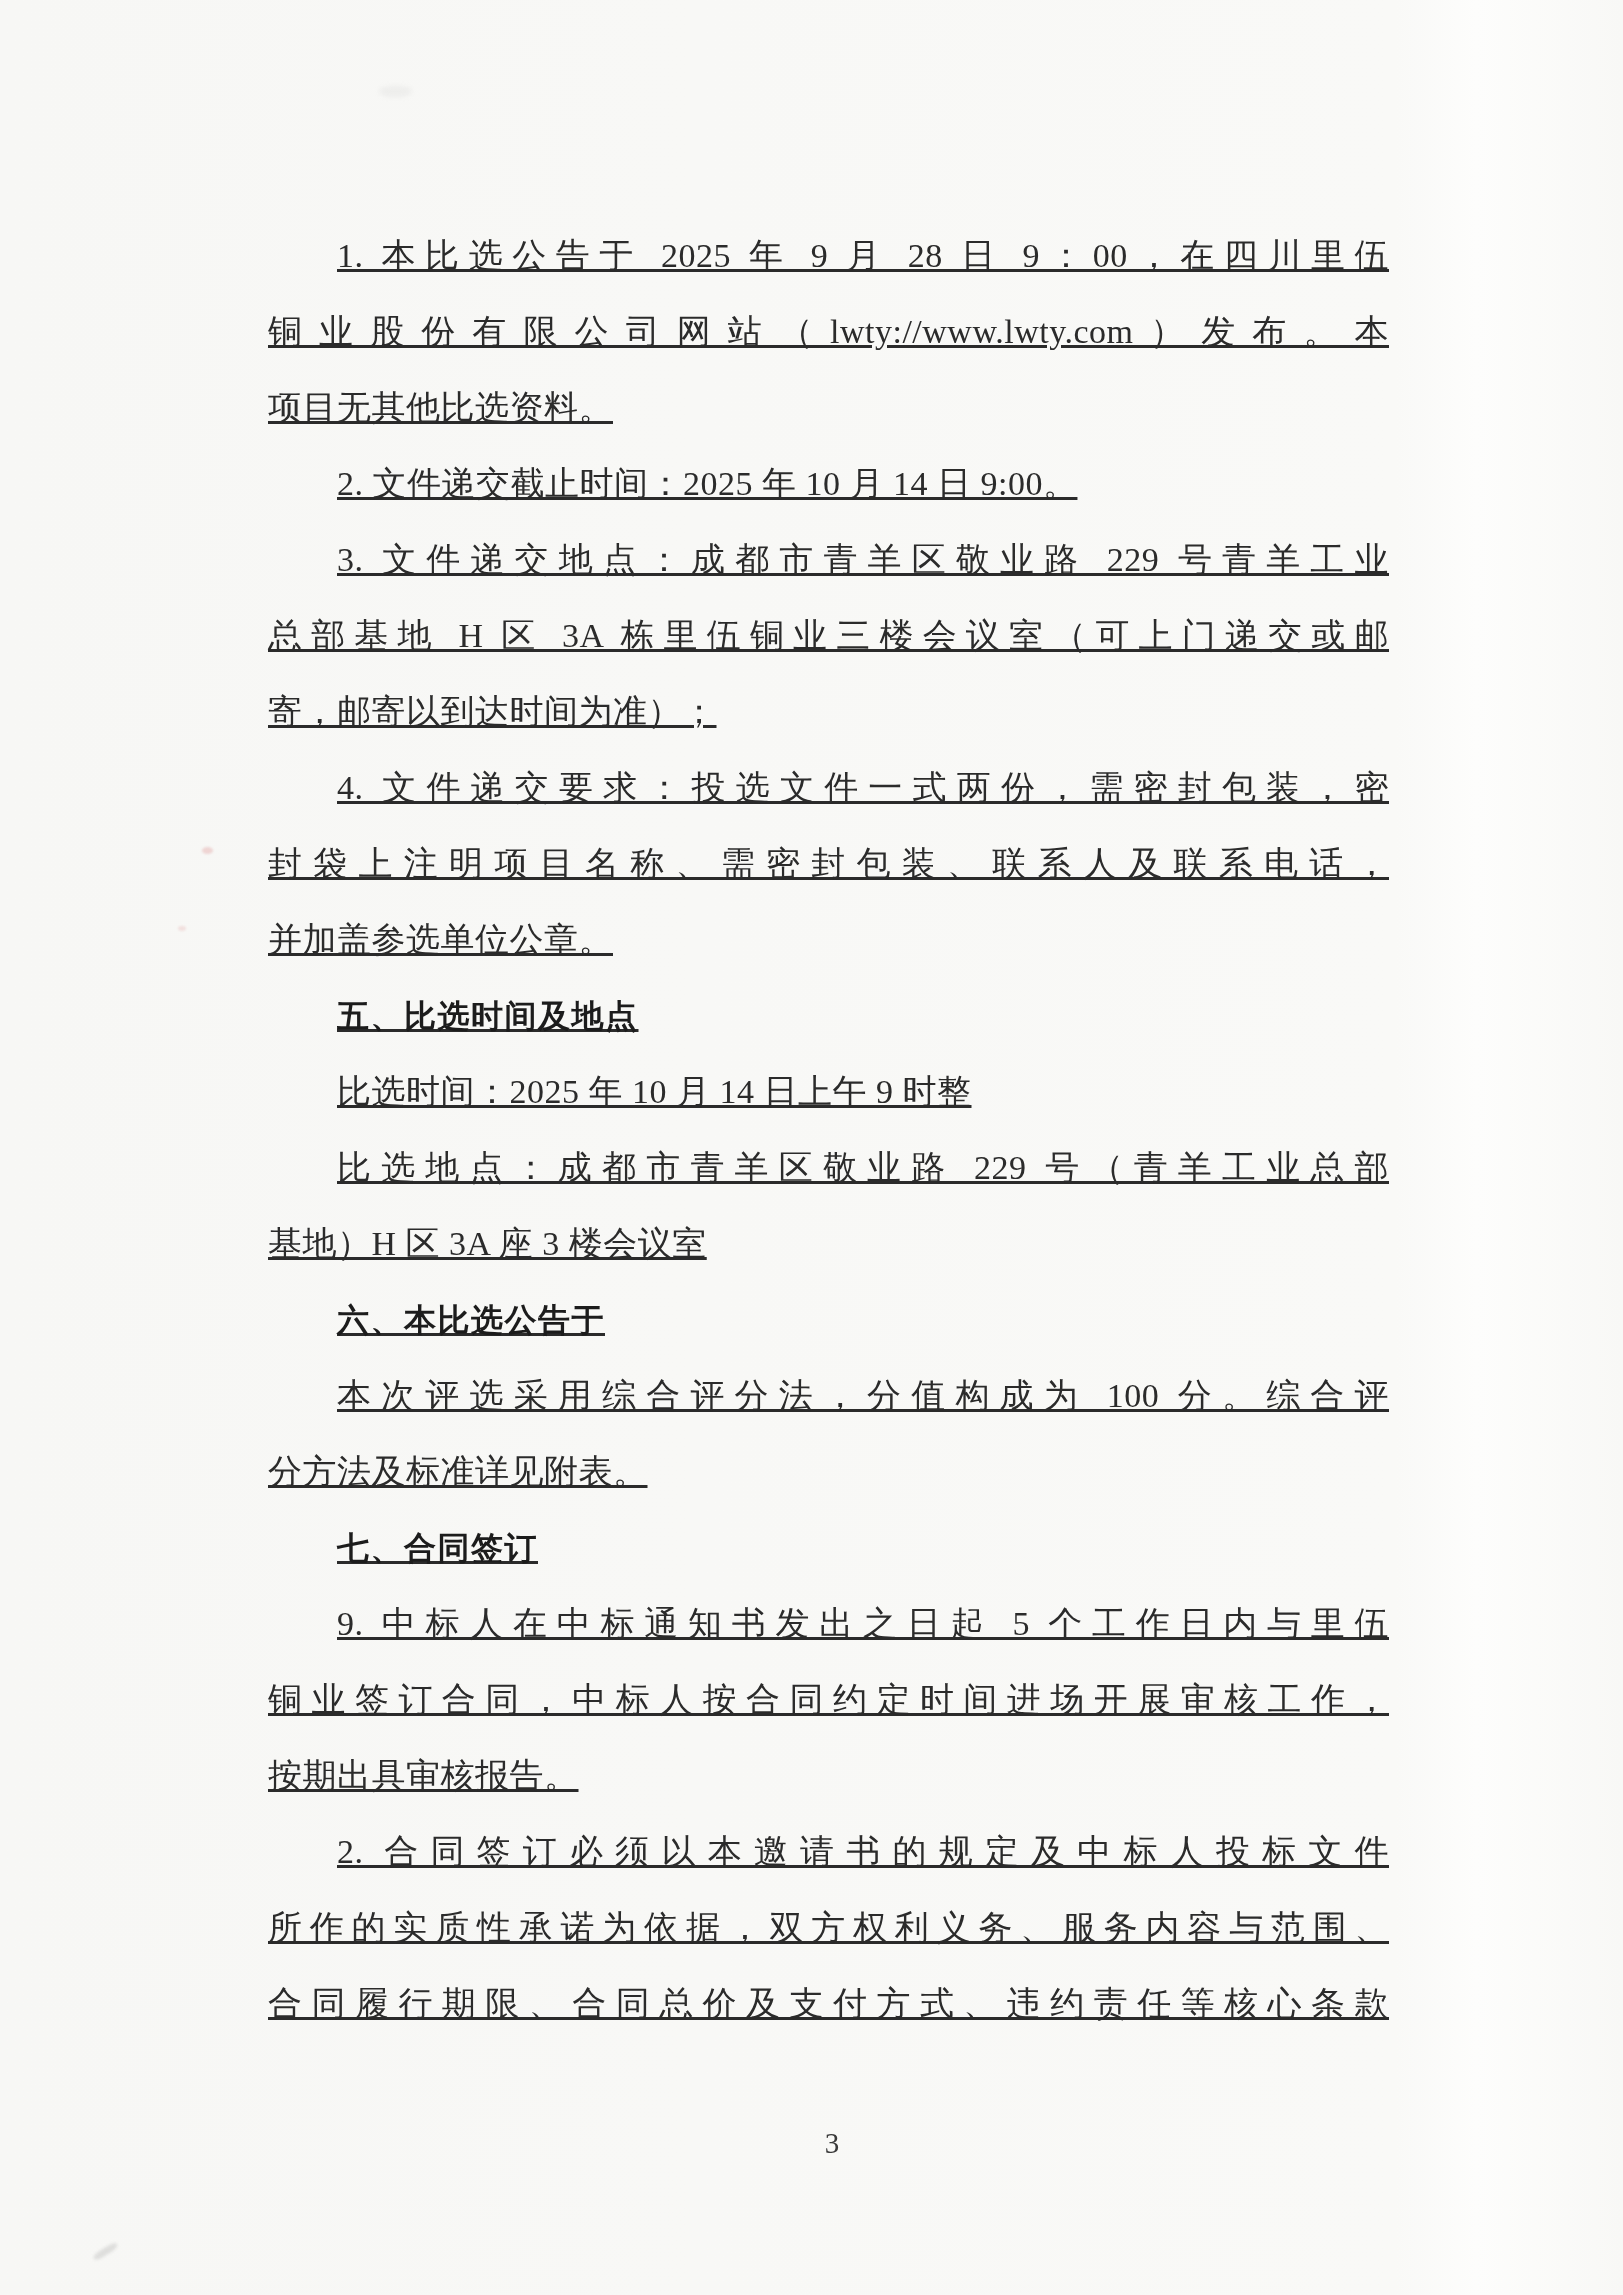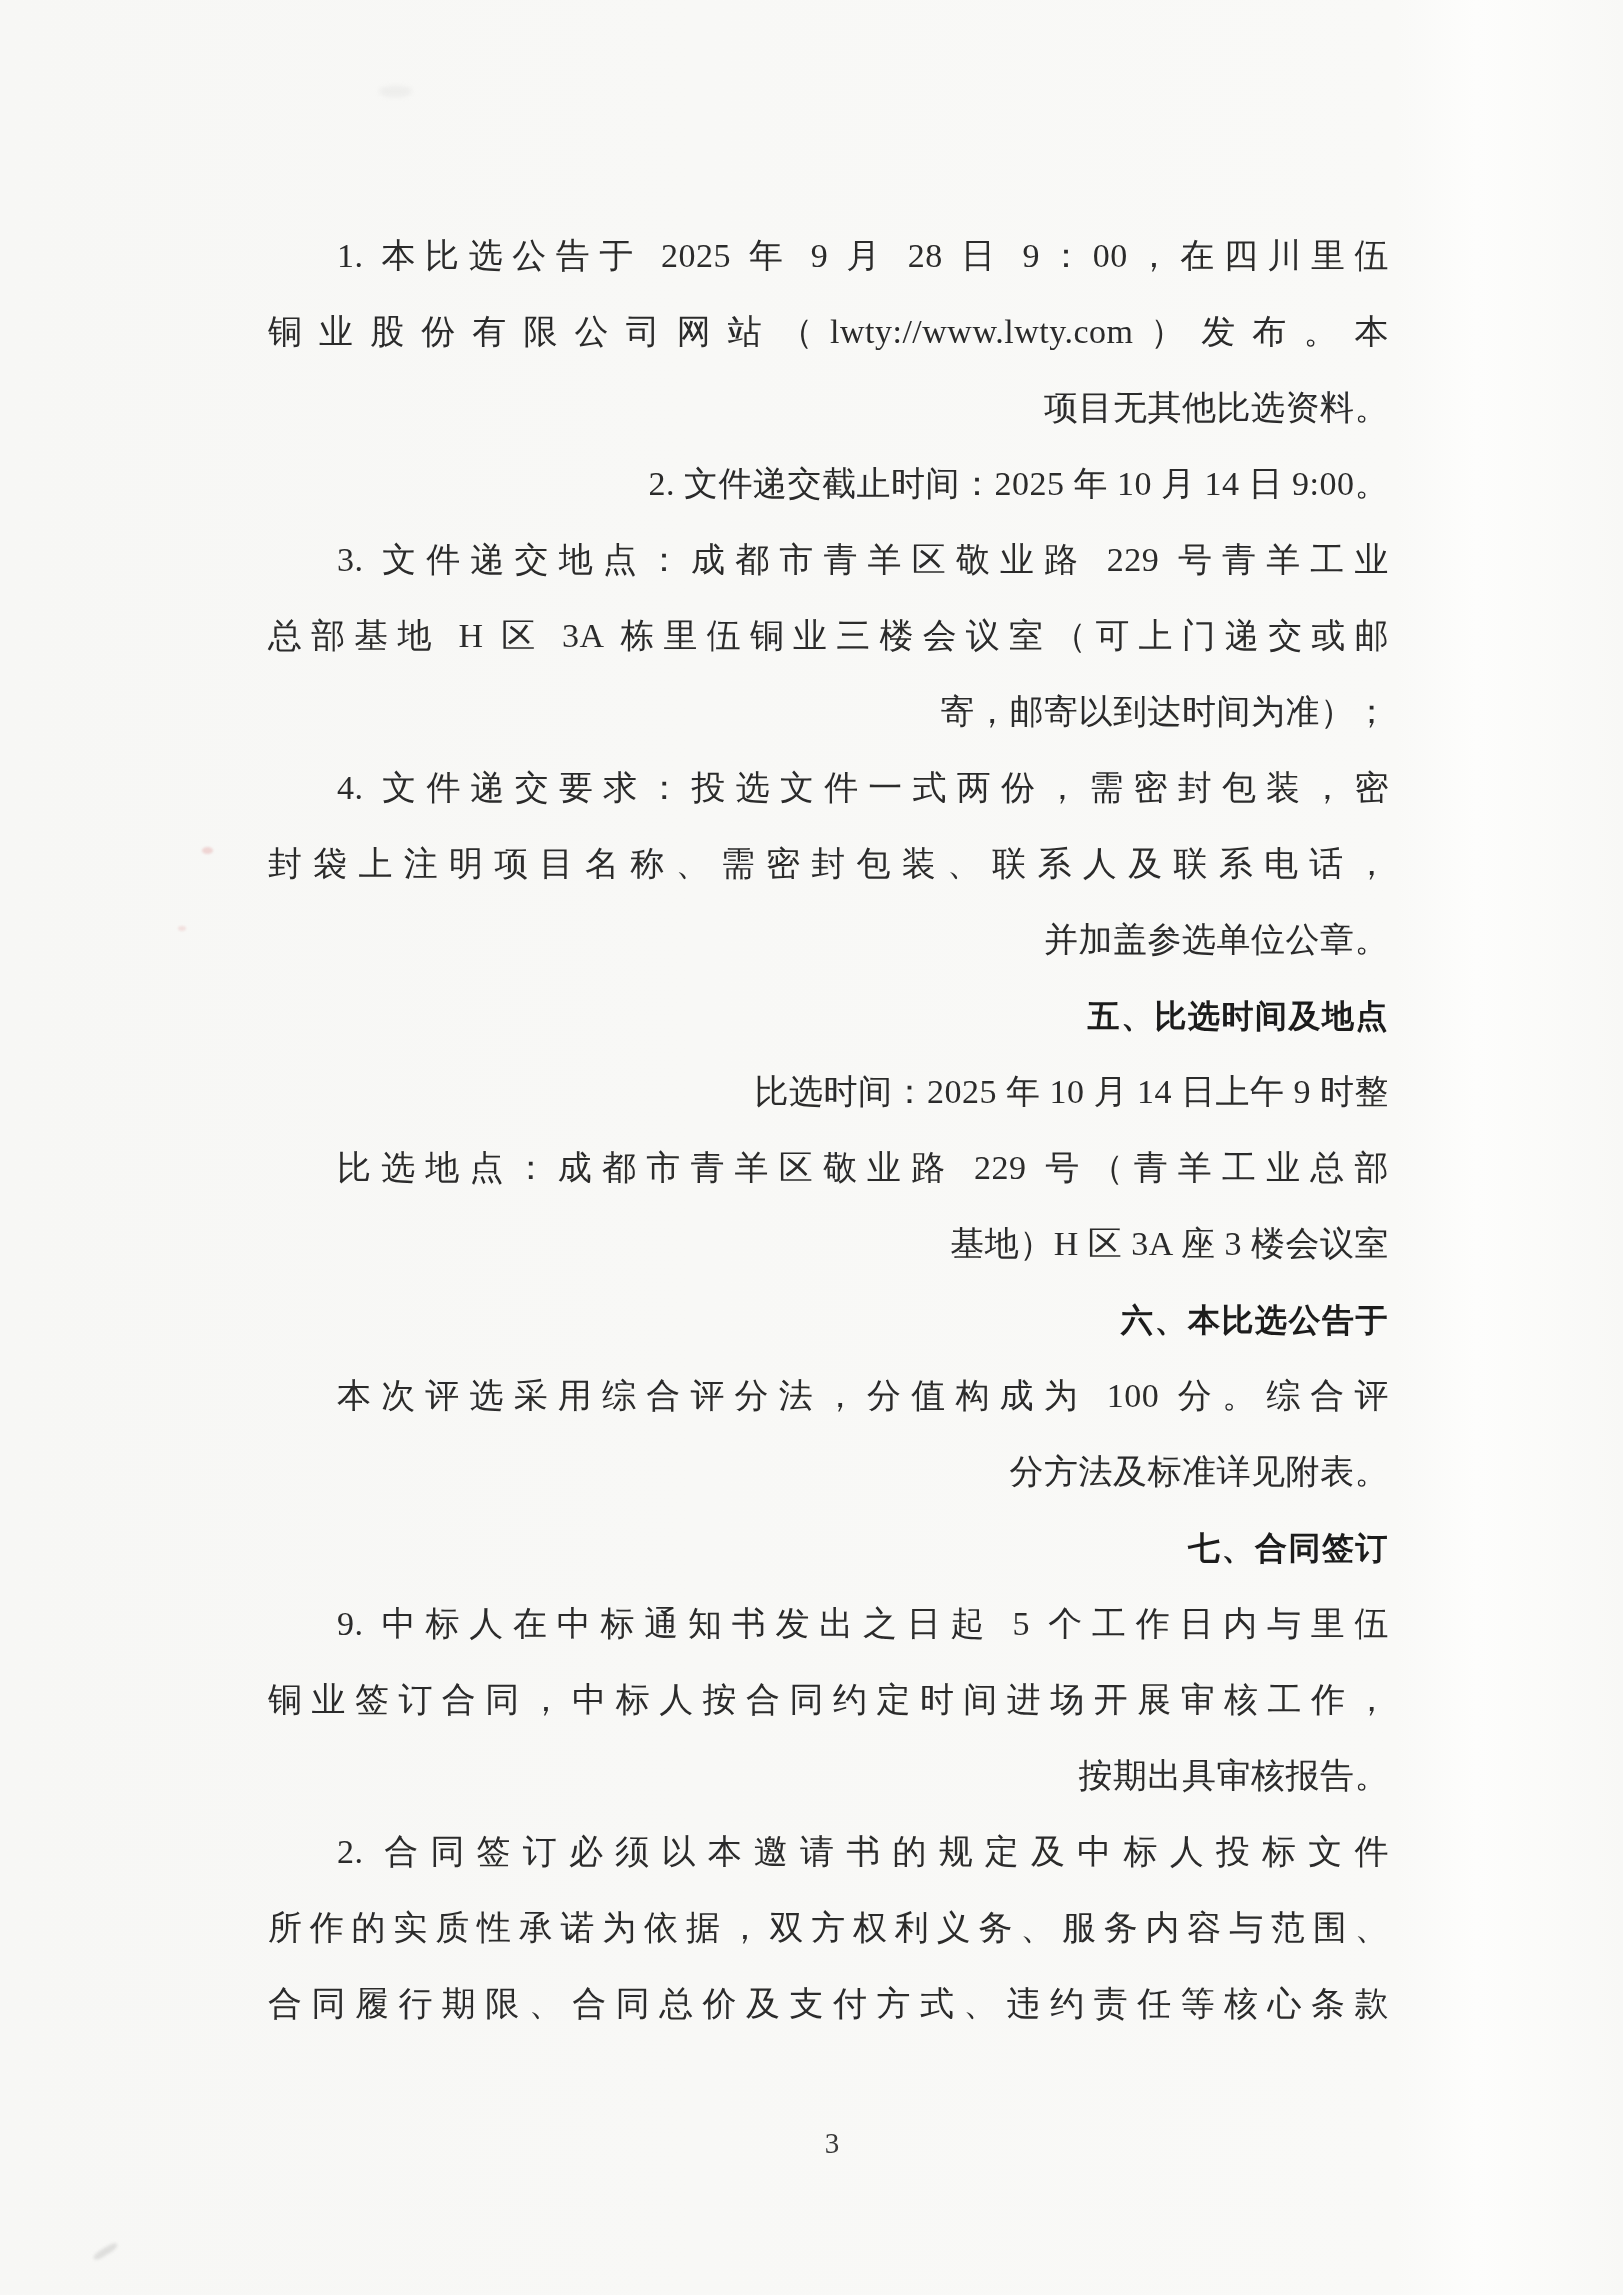--- a/index.html
+++ b/index.html
@@ -19,26 +19,26 @@
   }
   .text-block {
     position: absolute;
     left: 268px;
     top: 218px;
     width: 1121px;
     font-size: 34px;
     line-height: 76px;
     letter-spacing: 0.5px;
     color: #2b2b2b;
+    text-decoration: underline;
   }
   .line {
     height: 76px;
     white-space: nowrap;
     overflow: visible;
-    text-align: right;
   }
   .indent { text-indent: 69px; }
   .justify {
     white-space: normal;
     text-align: justify;
     text-align-last: justify;
   }
   .heading {
     font-family: "Liberation Sans", "DejaVu Sans", sans-serif;
     font-weight: 700;

